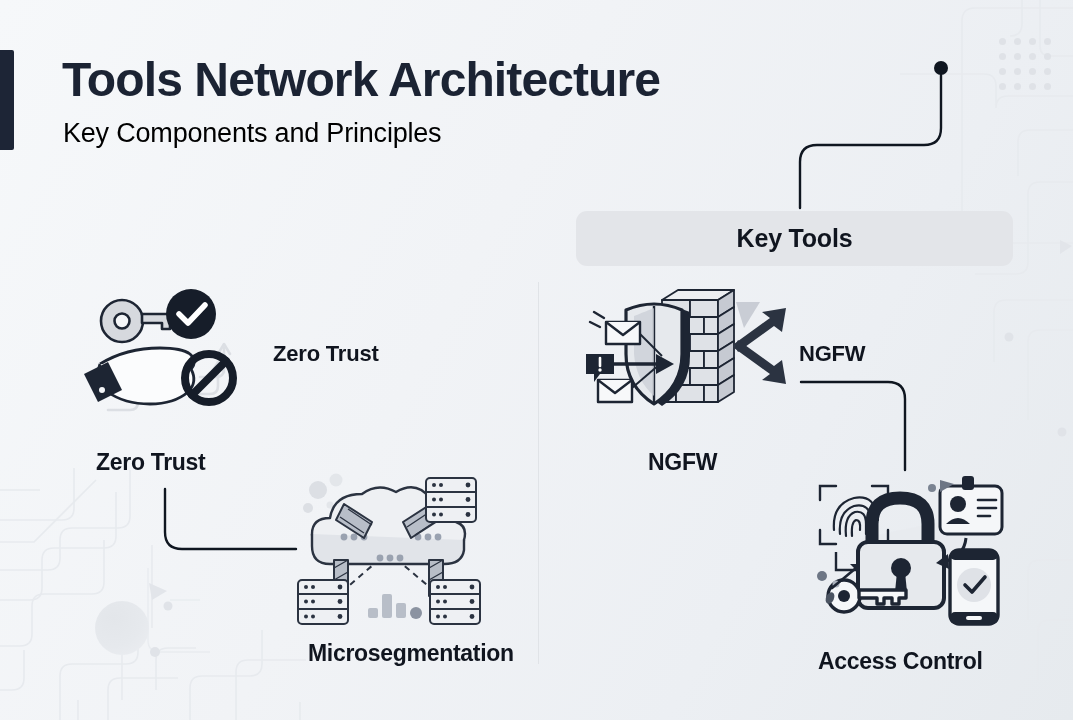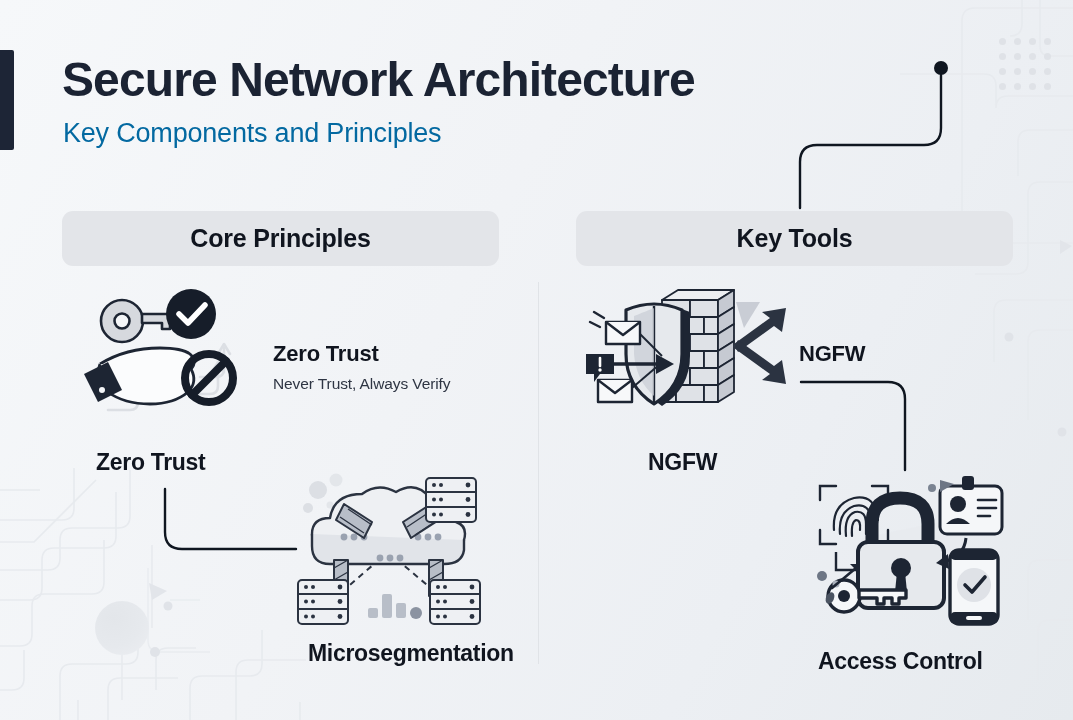--- a/index.html
+++ b/index.html
@@ -28,21 +28,21 @@
 
   
   .accent-bar{position:absolute;left:0;top:50px;width:14px;height:100px;background:#1d2536;border-radius:0 2px 2px 0;}
   .title{
     position:absolute;left:62px;top:53px;
     font-size:48px;font-weight:bold;color:#1b2333;letter-spacing:-0.9px;line-height:1.12;
     white-space:nowrap;
   }
   .subtitle{
     position:absolute;left:63px;top:118px;
-    font-size:27px;font-weight:normal;color:#0369a1;letter-spacing:-0.2px;
+    font-size:27px;font-weight:normal;color:#000000;letter-spacing:-0.2px;
     white-space:nowrap;
   }
 
   
   .pill{
     position:absolute;height:55px;border-radius:11px;
     background:#e3e5e9;
     display:flex;align-items:center;justify-content:center;
   }
   .pill span{font-size:25px;font-weight:bold;color:#10151f;letter-spacing:-0.2px;}
@@ -136,36 +136,33 @@
       <i style="left:15px;top:30px"></i>
       <i style="left:30px;top:30px"></i>
       <i style="left:45px;top:30px"></i>
     <i style="left:0;top:45px"></i>
       <i style="left:15px;top:45px"></i>
       <i style="left:30px;top:45px"></i>
       <i style="left:45px;top:45px"></i>
   </div>
 
   <div class="accent-bar"></div>
-  <div class="title">Secure Network Architecture</div>
+  <div class="title">Tools Network Architecture</div>
   <div class="subtitle">Key Components and Principles</div>
 
   <svg class="conn" viewBox="0 0 1073 720" xmlns="http://www.w3.org/2000/svg">
 
     <circle cx="941" cy="68" r="7"></circle>
     <path d="M941 75 L941 128 Q941 145 924 145 L817 145 Q800 145 800 162 L800 208"></path>
 
     <path d="M165 489 L165 532 Q165 549 182 549 L296 549"></path>
 
     <path d="M801 382 L888 382 Q905 382 905 399 L905 470"></path>
   </svg>
 
-  <div class="pill" id="pill-core">
-    <span>Core Principles</span>
-  </div>
   <div class="pill" id="pill-tools">
     <span>Key Tools</span>
   </div>
 
   <div class="divider"></div>
 
   <svg class="ill" style="left:78px;top:282px;width:190px;height:140px;" viewBox="0 0 190 140" xmlns="http://www.w3.org/2000/svg">
 
     <g fill="none" stroke="#dcdfe4" stroke-width="2.6" stroke-linecap="round" stroke-linejoin="round">
       <path d="M122 95 L138 95 Q146 95 146 87 L146 66"></path>
@@ -194,21 +191,20 @@
       <path d="M101 32 L110 41 L127 23" fill="none" stroke="#ffffff" stroke-width="5.5" stroke-linecap="round" stroke-linejoin="round"></path>
     </g>
 
     <g>
       <circle cx="131" cy="96" r="24" fill="none" stroke="#161d29" stroke-width="8"></circle>
       <line x1="114" y1="113" x2="148" y2="79" stroke="#161d29" stroke-width="8" stroke-linecap="round"></line>
     </g>
   </svg>
 
   <div class="lbl-head" style="left:273px;top:341px;">Zero Trust</div>
-  <div class="lbl-sub" style="left:273px;top:375px;">Never Trust, Always Verify</div>
   <div class="node-label" style="left:96px;top:449px;">Zero Trust</div>
 
   <svg class="ill" style="left:296px;top:472px;width:190px;height:155px;" viewBox="0 0 190 155" xmlns="http://www.w3.org/2000/svg">
 
     <circle cx="22" cy="18" r="9" fill="#dcdfe4"></circle>
     <circle cx="40" cy="8" r="6.5" fill="#e3e6ea"></circle>
     <circle cx="12" cy="36" r="5" fill="#dcdfe4"></circle>
     <circle cx="34" cy="33" r="3.5" fill="#e3e6ea"></circle>
 
     <g fill="none" stroke="#2b3341" stroke-width="2" stroke-dasharray="6 5">

